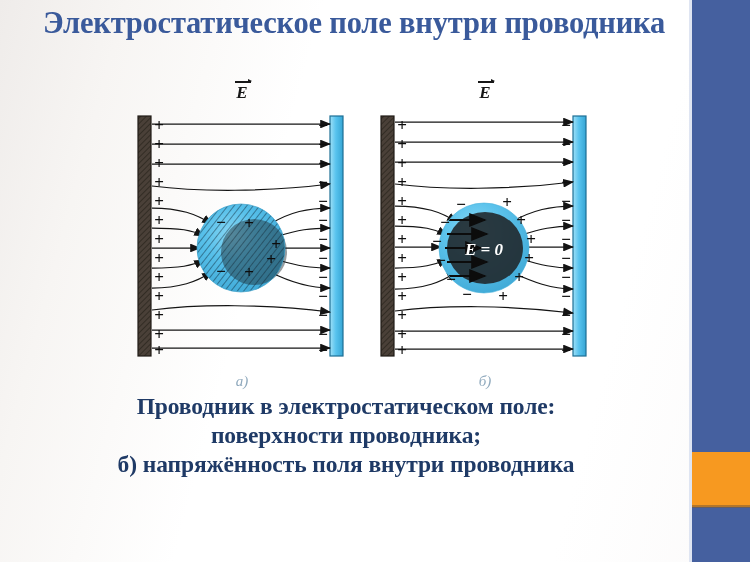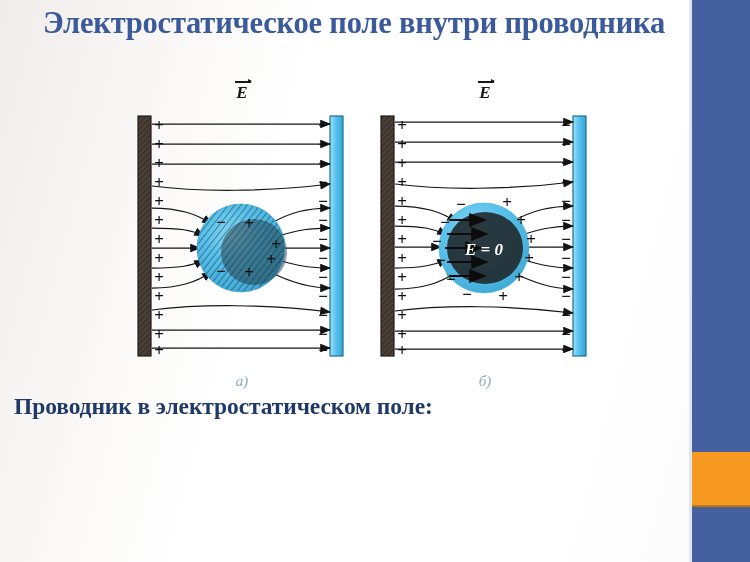--- a/index.html
+++ b/index.html
@@ -135,21 +135,21 @@
   }
 
   .svg-field { position: absolute; left: 0; top: 26px; }
 
   
   #caption {
     position: absolute;
     left: 14px;
     top: 392px;
     width: 664px;
-    text-align: left;
+    text-align: center;
     font-family: "Liberation Serif", serif;
     font-weight: bold;
     font-size: 23.5px;
     line-height: 29px;
     color: #1f3a66;
     letter-spacing: -0.1px;
   }
 </style>
 </head>
 <body>
@@ -404,15 +404,17 @@
           <text x="205" y="246">−</text>
         </g>
       </svg>
 
       <div class="panel-caption">б)</div>
     </div>
   </div>
 
   <div id="caption">
     <div>Проводник в электростатическом поле:</div>
+    <div>поверхности проводника;</div>
+    <div>б) напряжённость поля внутри проводника</div>
   </div>
 
 </div>
 
 </body></html>

